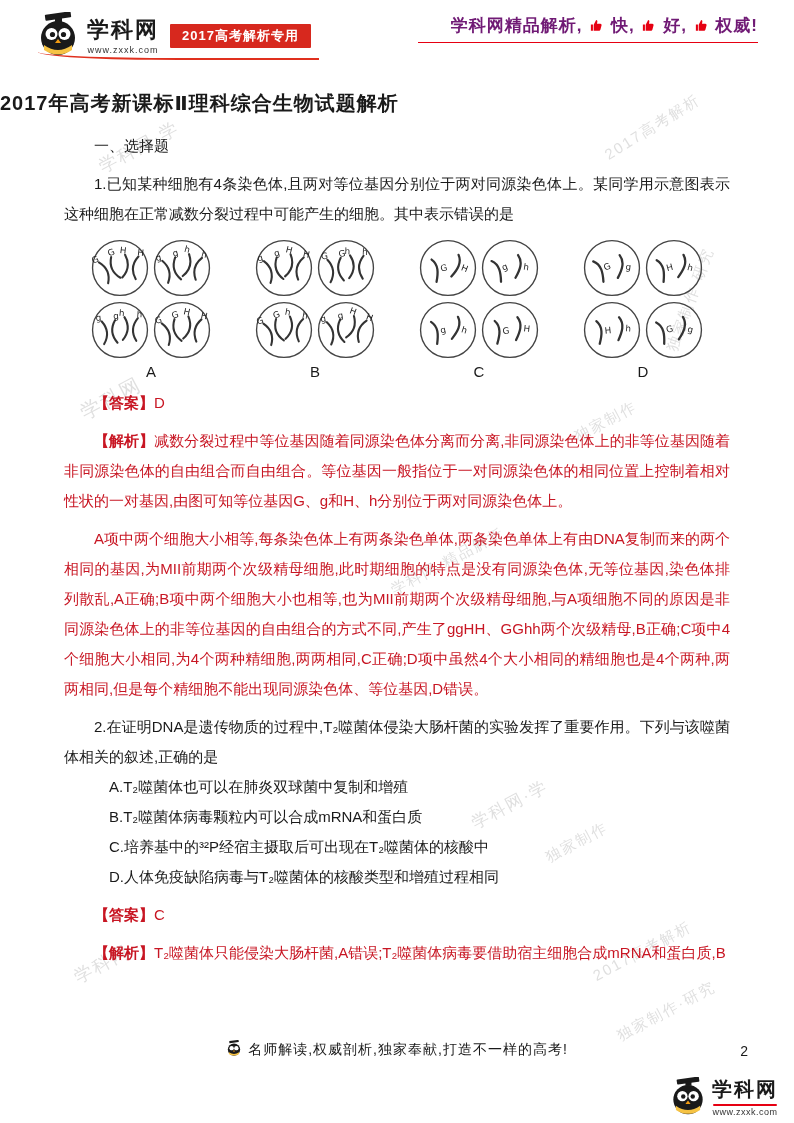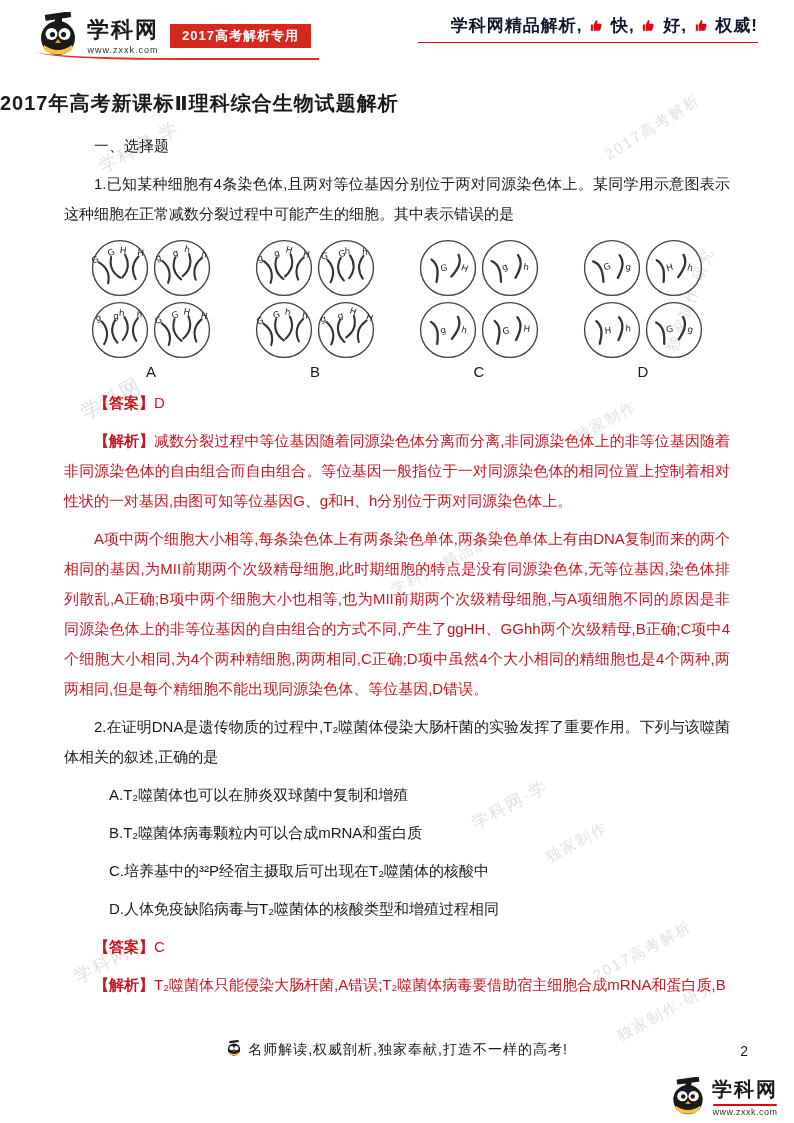--- a/index.html
+++ b/index.html
@@ -17,31 +17,31 @@
   
   .header{display:flex;justify-content:space-between;align-items:flex-start;padding:12px 36px 0 36px;}
   .header-left{position:relative;display:flex;align-items:center;gap:7px;padding-bottom:8px;}
   .owl-svg{width:44px;height:46px;display:block;}
   .logo-txt{display:flex;flex-direction:column;align-items:center;}
   .logo-name{font-size:22px;font-weight:bold;letter-spacing:2px;}
   .logo-url{font-size:9px;color:#333;letter-spacing:1px;}
   .banner{background:#d7281e;color:#fff;font-size:13px;font-weight:bold;padding:3px 12px;border-radius:1px;letter-spacing:1px;margin-left:4px;align-self:flex-end;margin-bottom:10px;}
   .swoosh{position:absolute;left:2px;right:-8px;bottom:6px;height:8px;border-bottom:2.5px solid #e0301e;border-bottom-left-radius:50% 100%;}
   .header-right{text-align:right;padding-top:2px;}
-  .slogan{color:#0f172a;font-weight:bold;font-size:17px;letter-spacing:1px;white-space:nowrap;}
+  .slogan{color:#701a75;font-weight:bold;font-size:17px;letter-spacing:1px;white-space:nowrap;}
   .thumb-svg{width:15px;height:15px;display:inline-block;vertical-align:-2px;margin:0 1px;}
   .red-rule{border-top:1.5px solid #e60012;margin:5px 0 4px 0;width:340px;margin-left:auto;}
   .sub-slogan{font-size:14px;font-weight:bold;color:#222;letter-spacing:1px;}
 
   
   .title{margin-top:24px;text-align:left;font-size:20px;font-weight:bold;letter-spacing:1px;}
   .content{padding:0 64px;margin-top:14px;font-size:15px;}
   .para{line-height:30px;text-align:justify;text-indent:2em;margin-top:8px;}
   .sec{margin-top:6px;}
-  .option{line-height:30px;text-indent:3em;margin-top:8px;}
+  .option{line-height:30px;text-indent:3em;}
   .red{color:#c81623;}
   .ans-label{font-weight:bold;}
 
   
   .diagram{display:flex;justify-content:center;gap:44px;margin:10px auto 2px auto;}
   .diag-group{display:flex;flex-direction:column;align-items:center;}
   .diag-grid{display:grid;grid-template-columns:repeat(2,58px);grid-gap:4px;}
   .cell-svg{width:58px;height:58px;display:block;}
   .diag-label{text-align:center;font-size:15px;margin-top:4px;}
 

